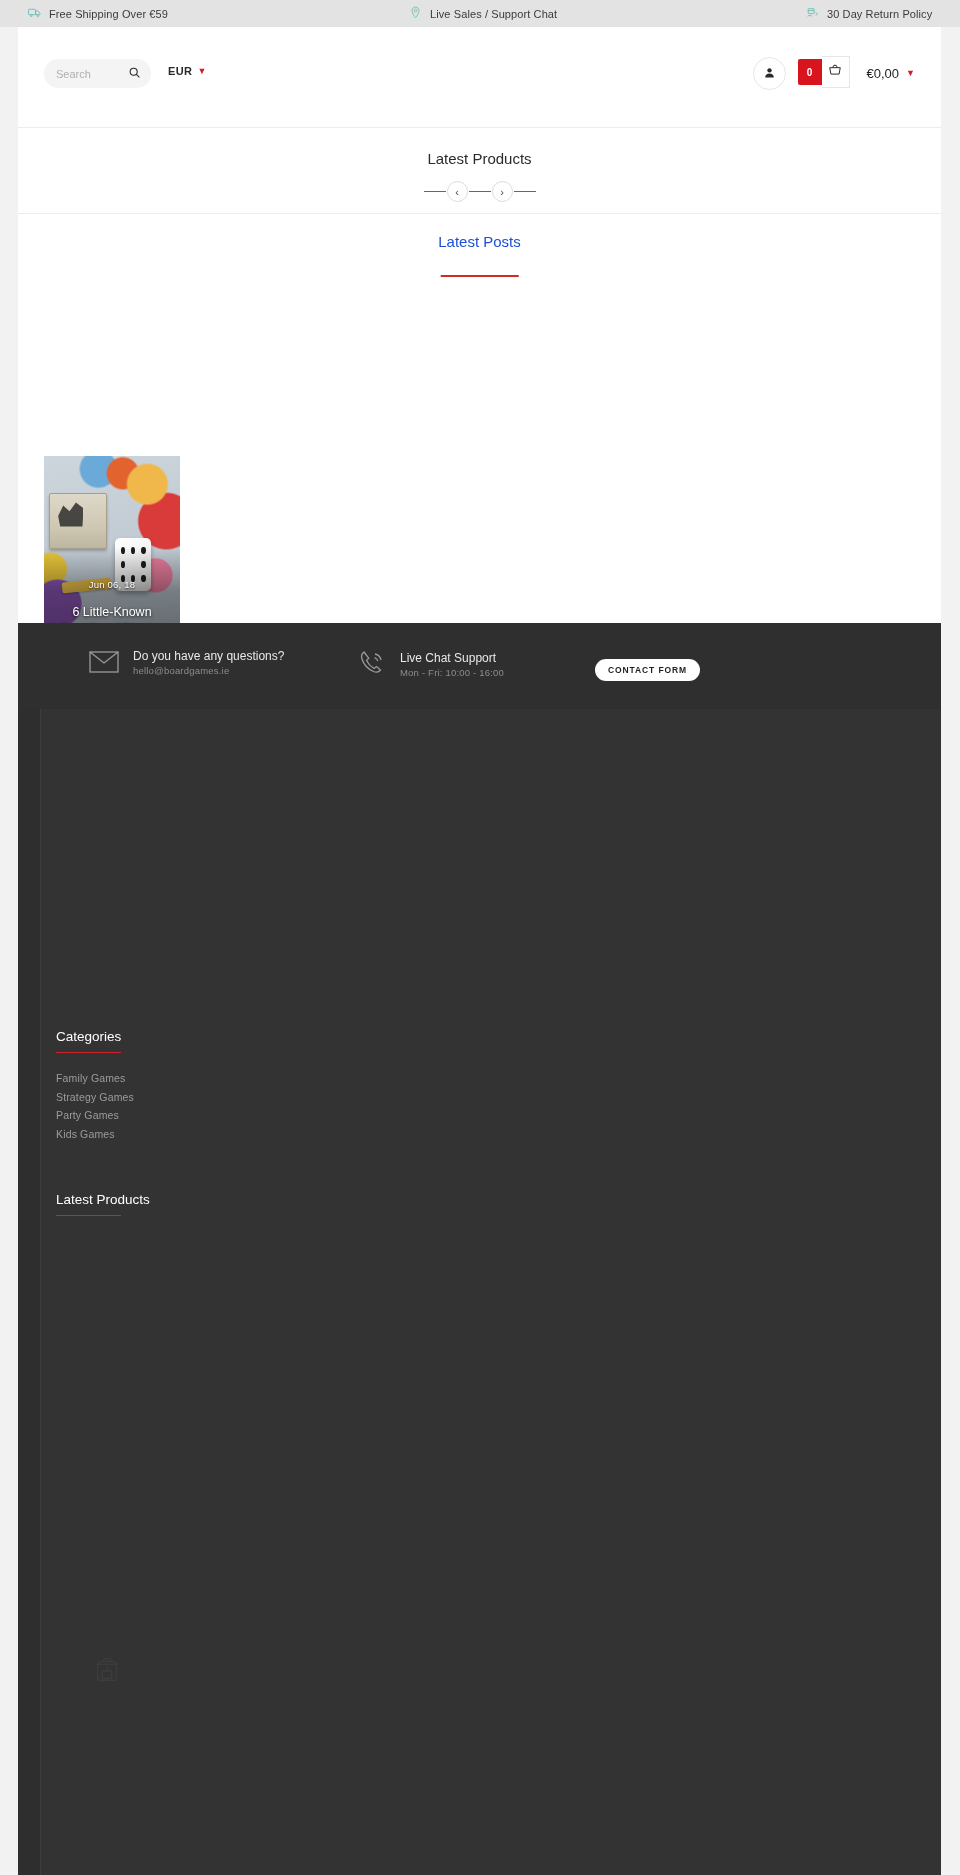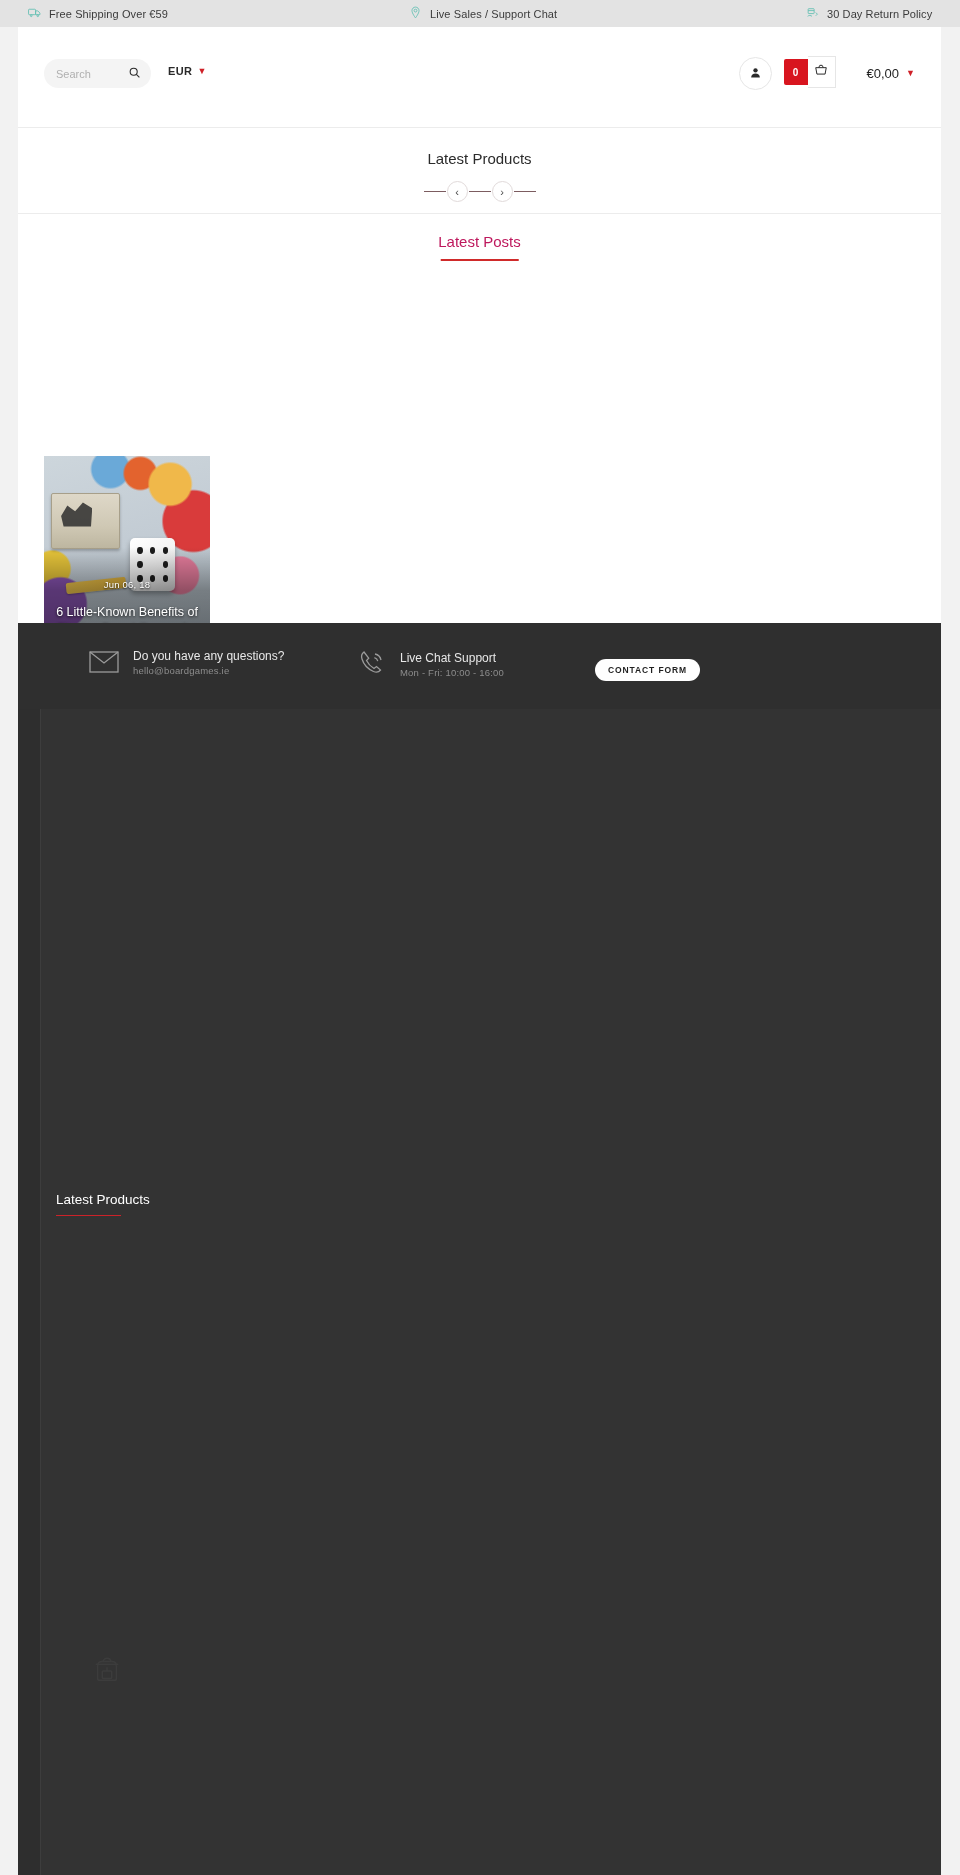--- a/index.html
+++ b/index.html
@@ -129,21 +129,21 @@
   .cart-icon-box {
     width: 28px; height: 32px;
     border: 1px solid #e6e6e6;
     border-left: 0;
     background: #fff;
     display: flex; align-items: center; justify-content: center;
     color: #2a2a2a;
     margin-top: -3px;
   }
   .cart-total {
-    margin-left: 31px;
+    margin-left: 17px;
     display: flex; align-items: center; gap: 7px;
     font-size: 13px; color: #1f1f1f;
     cursor: pointer;
   }
 
   
   .latest-products-sec {
     position: relative;
     height: 86px;
     border-bottom: 1px solid #ececec;
@@ -166,34 +166,34 @@
     display: flex; align-items: center; justify-content: center;
     font-size: 11px; color: #4a4a4a; cursor: pointer;
     margin: 0 1px;
   }
 
   
   .latest-posts-sec { position: relative; height: 408px; }
   .lpost-title {
     position: absolute;
     left: 50%; top: 19px; transform: translateX(-50%);
-    font-size: 15px; color: #be185d;
-    padding-bottom: 11px;
+    font-size: 15px; color: #1d4ed8;
+    padding-bottom: 27px;
     white-space: nowrap;
   }
   .lpost-title::after {
     content: ""; position: absolute;
     left: 50%; bottom: 0; transform: translateX(-50%);
     width: 78px; height: 2px; background: #d02a2a;
   }
 
   .post-card {
     position: absolute;
     left: 26px; top: 242px;
-    width: 166px; height: 217px;
+    width: 136px; height: 217px;
     overflow: hidden;
     cursor: pointer;
   }
   .post-photo { position: absolute; inset: 0; }
   
   .post-photo .bg {
     position: absolute; inset: 0;
     background:
       radial-gradient(circle at 76% 13%, #f0b84a 0 9%, transparent 10%),
       radial-gradient(circle at 58% 8%, #e3632e 0 7%, transparent 8%),
@@ -505,20 +505,29 @@
       </span>
     </div>
 
     <button class="contact-btn">CONTACT FORM</button>
   </div>
 
   <div class="footer">
     <div class="footer-gutter"></div>
 
 
+    <div class="fcol" style="left:38px; top:320px;">
+      <div class="f-title">Categories</div>
+      <div class="f-links">
+        <a class="f-link">Family Games</a>
+        <a class="f-link">Strategy Games</a>
+        <a class="f-link">Party Games</a>
+        <a class="f-link">Kids Games</a>
+      </div>
+    </div>
 
     <div class="fcol" style="left:38px; top:483px;">
       <div class="f-title">Latest Products</div>
     </div>
 
 
     <div class="placeholder-bag" style="top:946px;">
       <svg width="30" height="30" viewBox="0 0 32 32" fill="none" stroke="currentColor" stroke-width="1.6">
         <path d="M6 12c0-3 2-5 5-5h10c3 0 5 2 5 5v13a2 2 0 0 1-2 2H8a2 2 0 0 1-2-2V12z"></path>
         <path d="M12 7c0-2 1.8-3.5 4-3.5S20 5 20 7"></path>

